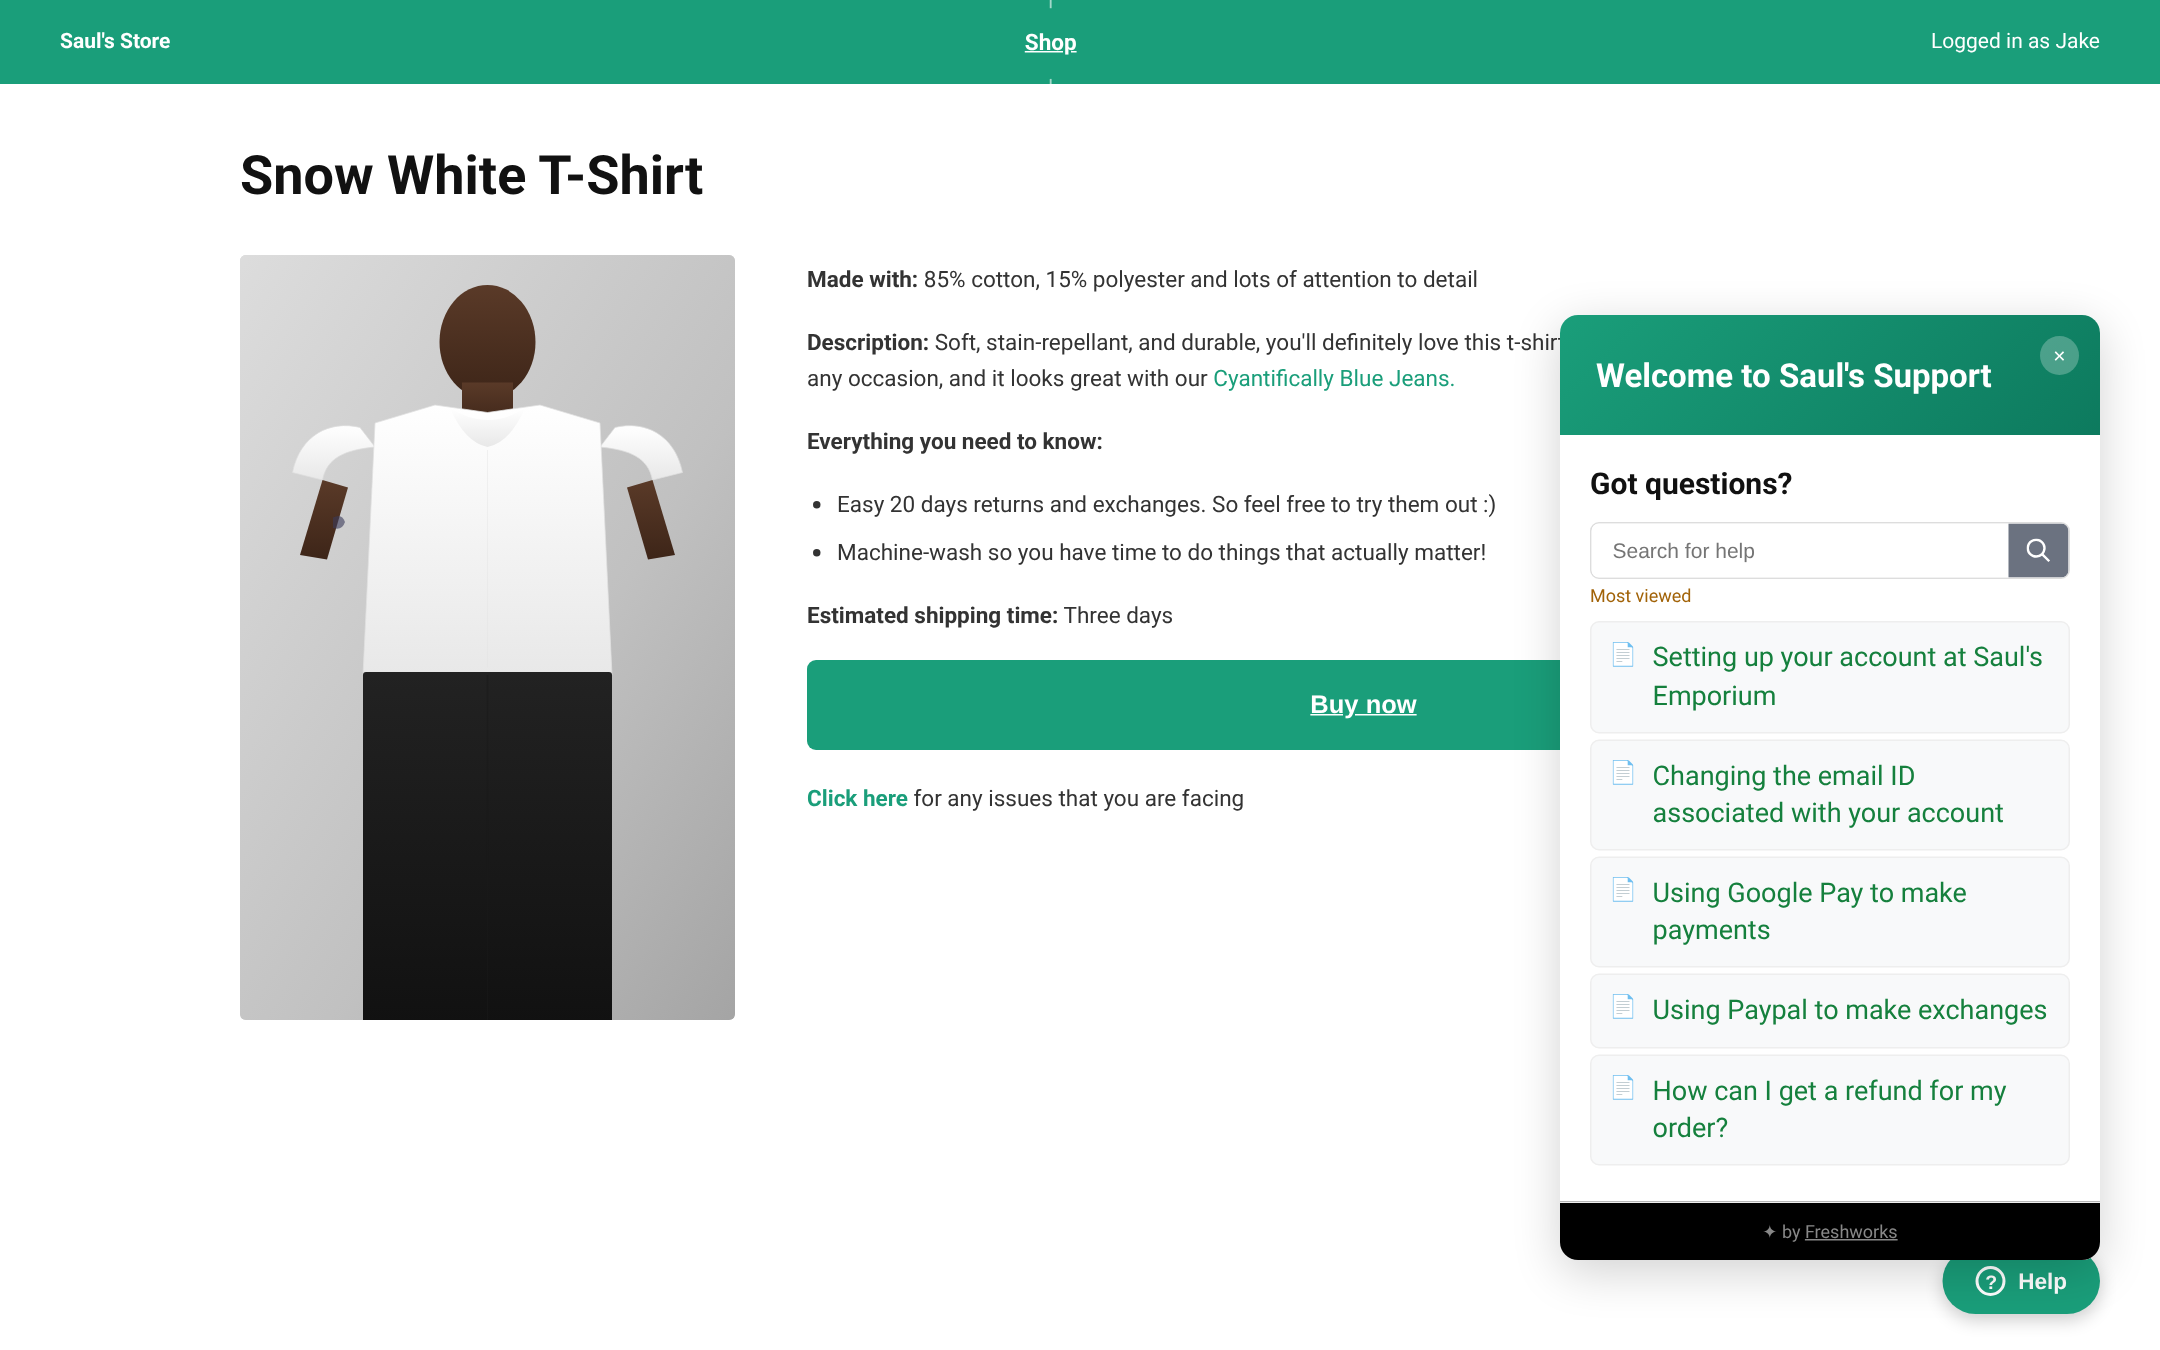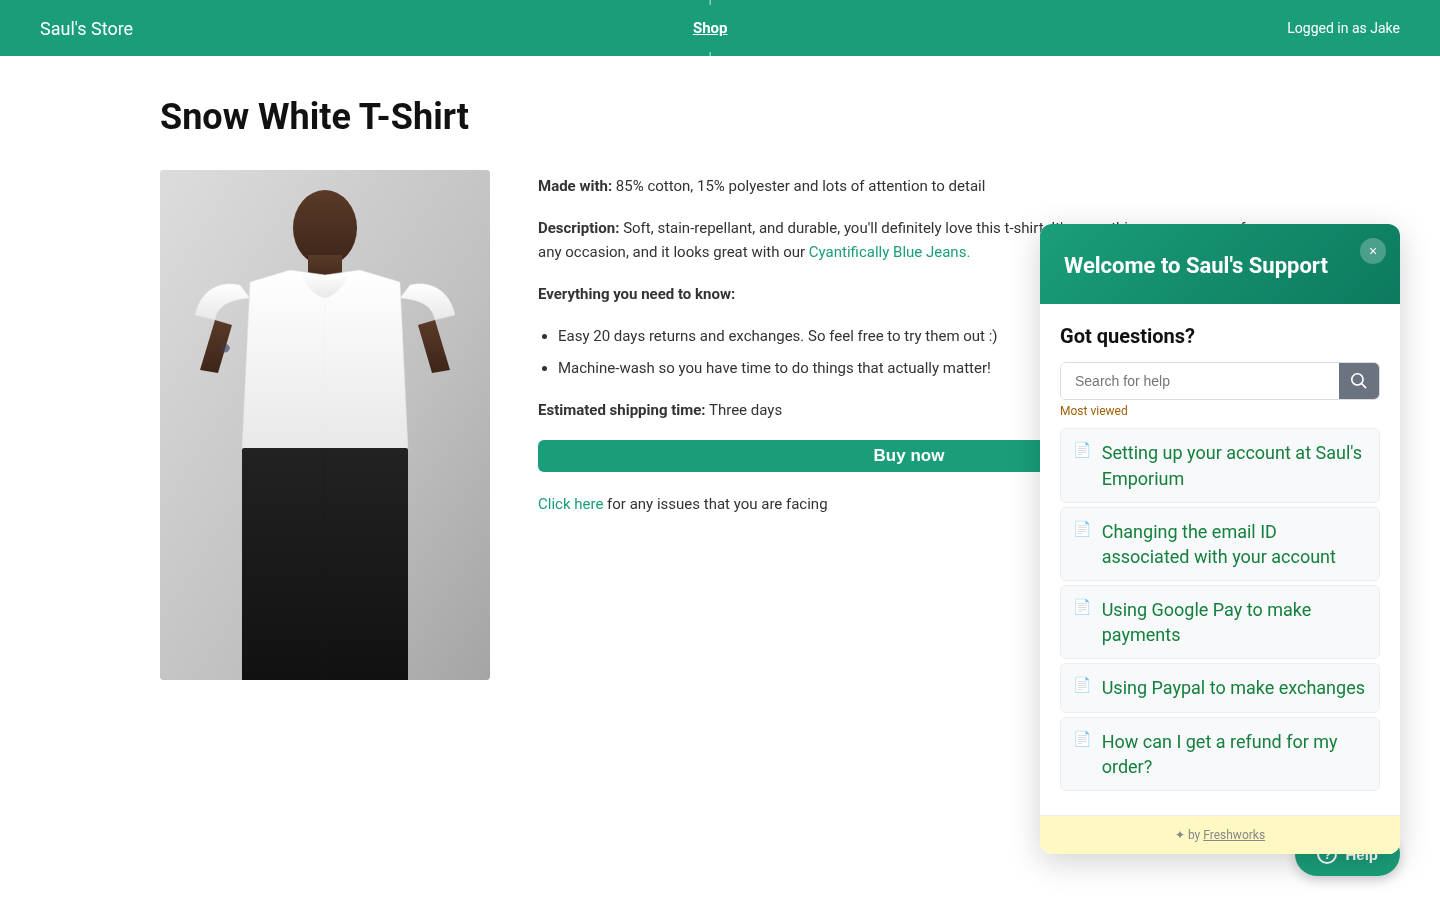--- a/index.html
+++ b/index.html
@@ -7,21 +7,21 @@
 
     
     .navbar {
       background: #1a9e7a;
       display: flex;
       align-items: center;
       justify-content: space-between;
       padding: 0 40px;
       height: 56px;
     }
-    .navbar-brand { color: #fff; font-size: 18px; font-weight: 400; }
+    .navbar-brand { color: #fff; font-size: 14px; font-weight: 700; }
     .navbar-links { display: flex; align-items: center; gap: 12px; flex-direction: column; }
     .navbar-links a { color: #fff; text-decoration: none; font-size: 15px; }
     .navbar-links a.active { font-weight: 700; text-decoration: underline; }
     .navbar-links .sep { color: rgba(255,255,255,0.6); }
     .navbar-user { color: #fff; font-size: 14px; }
 
     
     .main { padding: 40px 160px 40px 160px; max-width: 1440px; }
     .product-title { font-size: 36px; font-weight: 700; margin-bottom: 32px; color: #111; }
 
@@ -44,36 +44,37 @@
     .product-details ul { margin: 8px 0 18px 20px; }
     .product-details ul li { margin-bottom: 8px; font-size: 15px; line-height: 1.6; }
 
     .buy-btn {
       display: block;
       width: 100%;
       background: #1a9e7a;
       color: #fff;
       border: none;
       border-radius: 6px;
-      padding: 6px;
+      padding: 20px;
       font-size: 17px;
       font-weight: 600;
       cursor: pointer;
       margin-bottom: 20px;
       text-align: center;
+      text-decoration: underline;
     }
 
     .click-here-text { font-size: 15px; color: #333; }
-    .click-here-link { color: #1a9e7a; font-weight: 400; cursor: pointer; }
+    .click-here-link { color: #1a9e7a; font-weight: 700; cursor: pointer; }
 
     
     .support-widget {
       position: fixed;
       right: 40px;
-      bottom: 46px;
+      bottom: 60px;
       width: 360px;
       border-radius: 12px;
       overflow: hidden;
       box-shadow: 0 8px 32px rgba(0,0,0,0.18);
       z-index: 100;
       background: #fff;
     }
     .widget-header {
       background: linear-gradient(135deg, #1a9e7a 0%, #0d7a5e 100%);
       padding: 28px 24px 24px 24px;
@@ -139,21 +140,21 @@
       border-radius: 6px;
       cursor: pointer;
       margin-bottom: 4px;
       background: #f8f9fa;
       border: 1px solid #eee;
     }
     .help-item-icon { color: #888; font-size: 15px; margin-top: 1px; flex-shrink: 0; }
     .help-item-text { font-size: 18px; color: #15803d; line-height: 1.4; }
 
     .widget-footer {
-      background: #fef9c3;
+      background: #000000;
       padding: 12px;
       text-align: center;
       border-top: 1px solid #eee;
       font-size: 12px;
       color: #888;
     }
     .freshworks-link { color: #888; }
 
     
     .help-fab {

